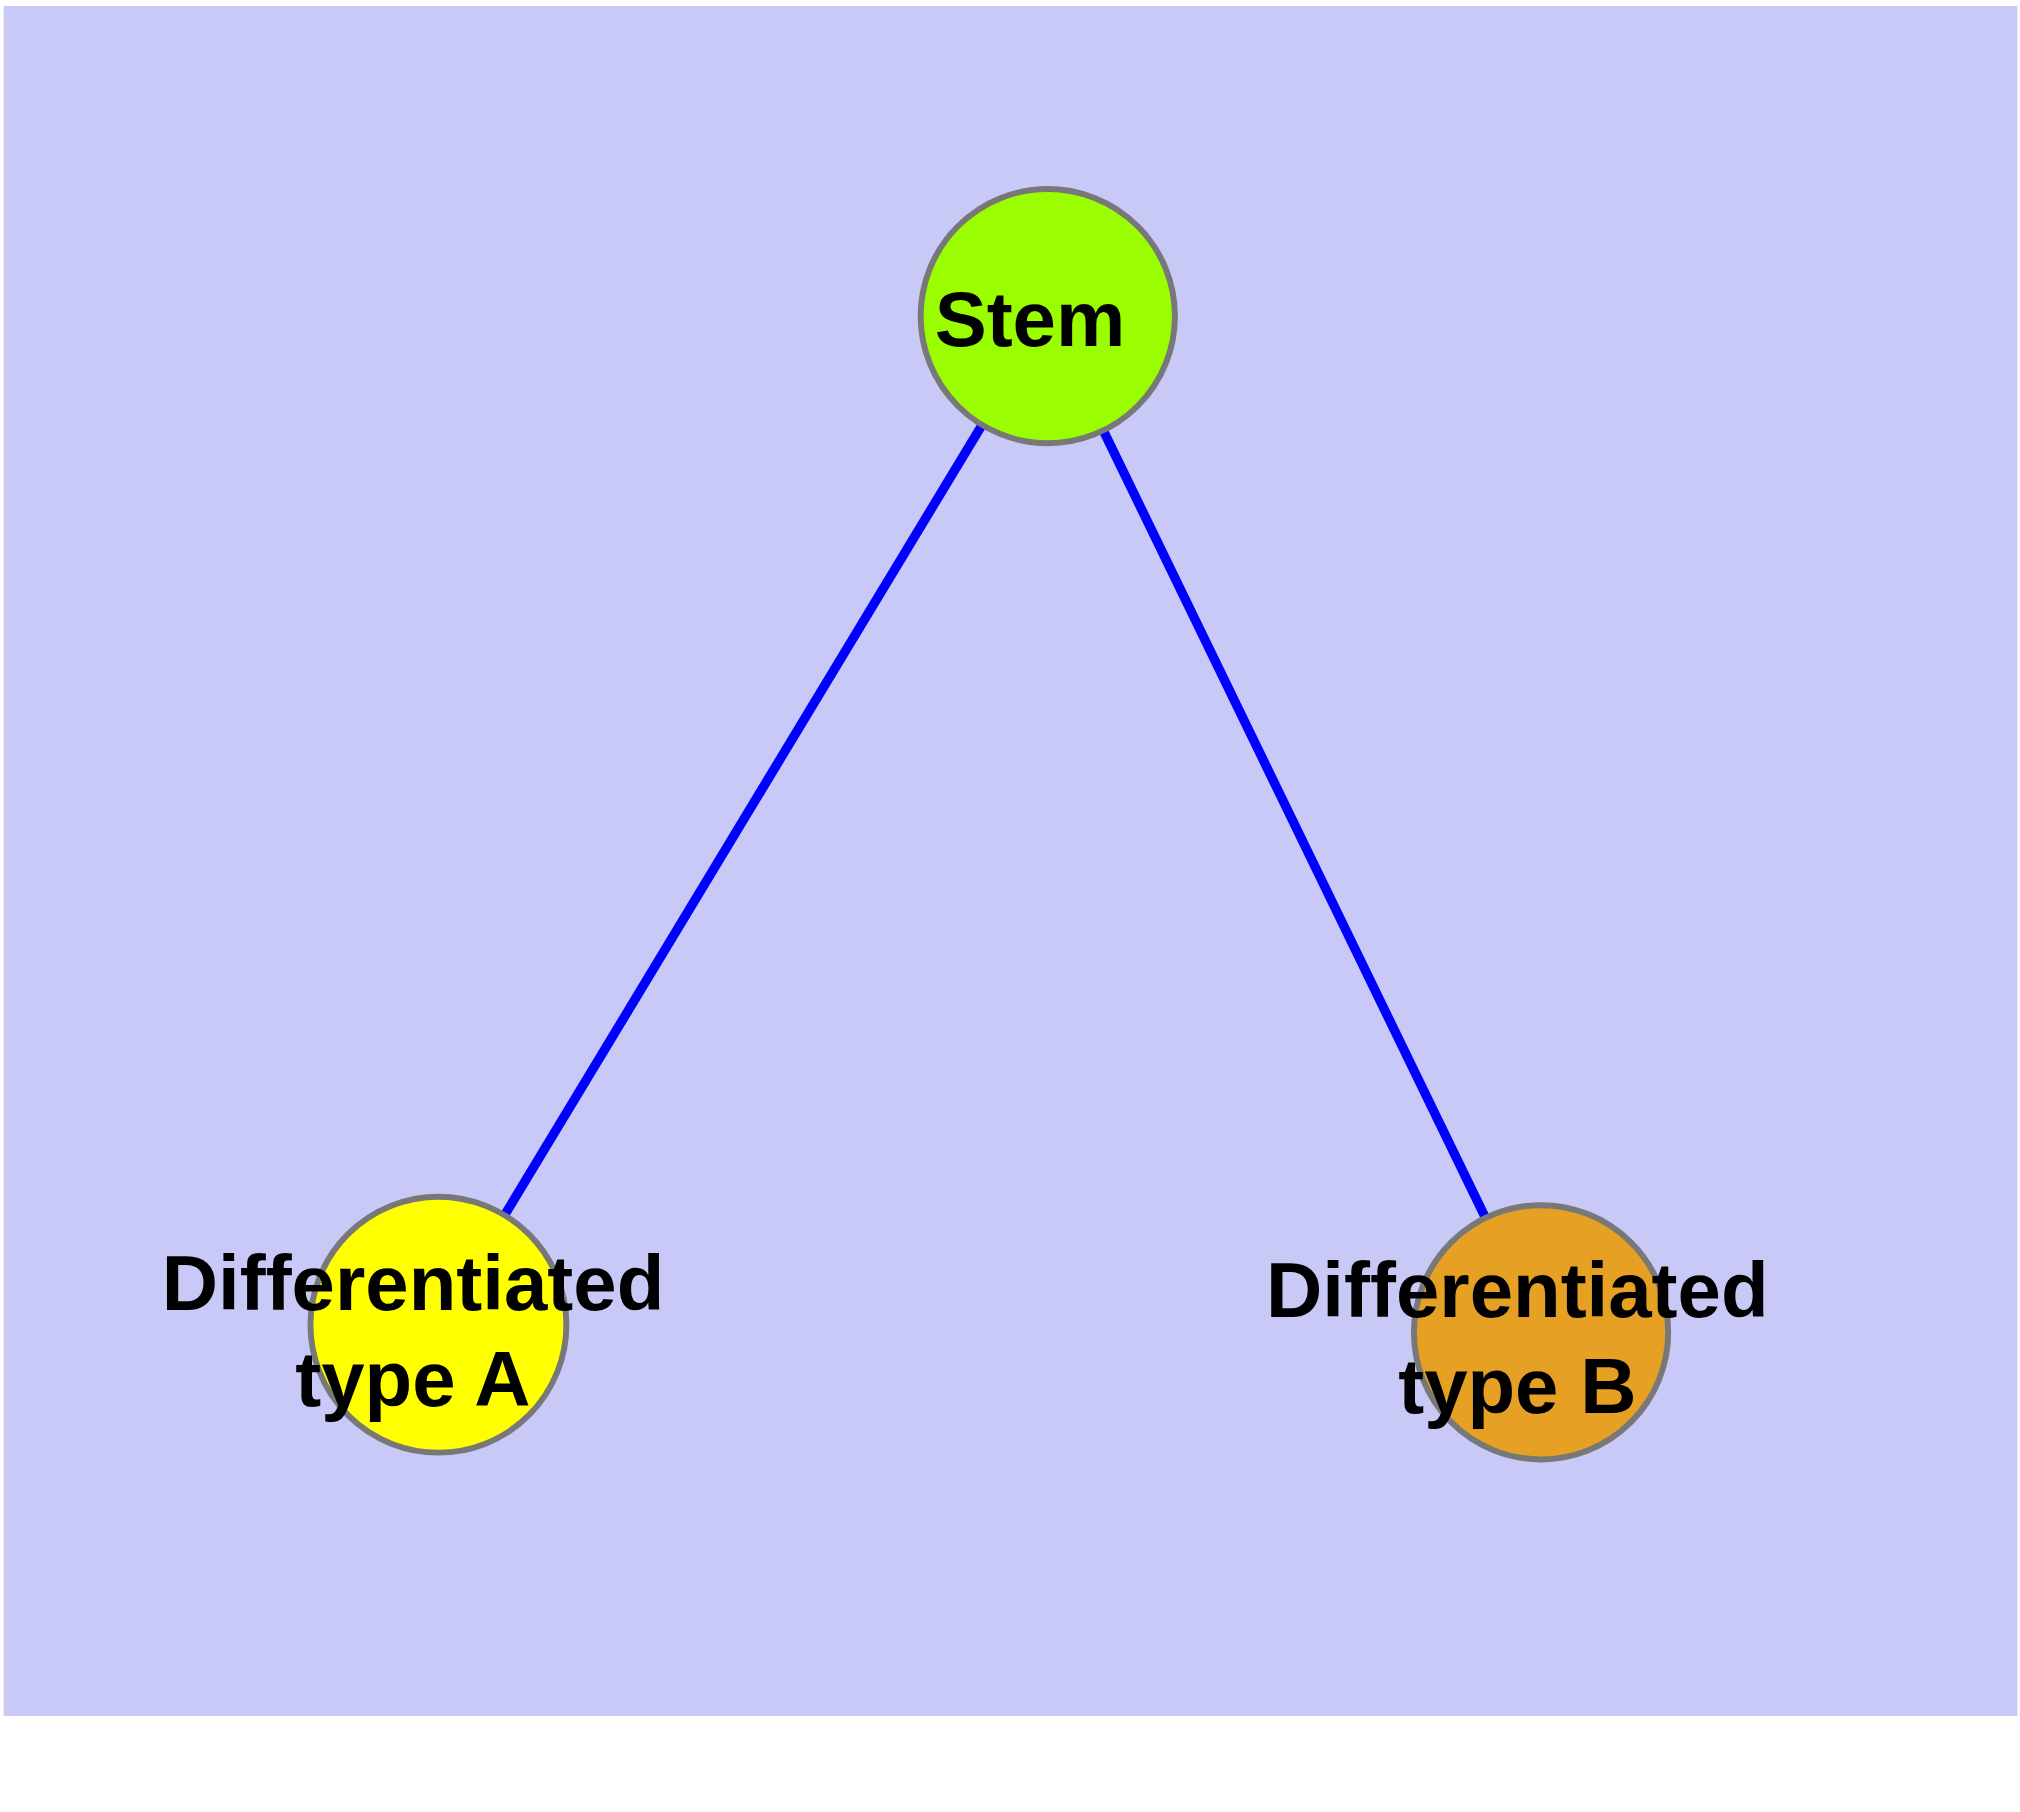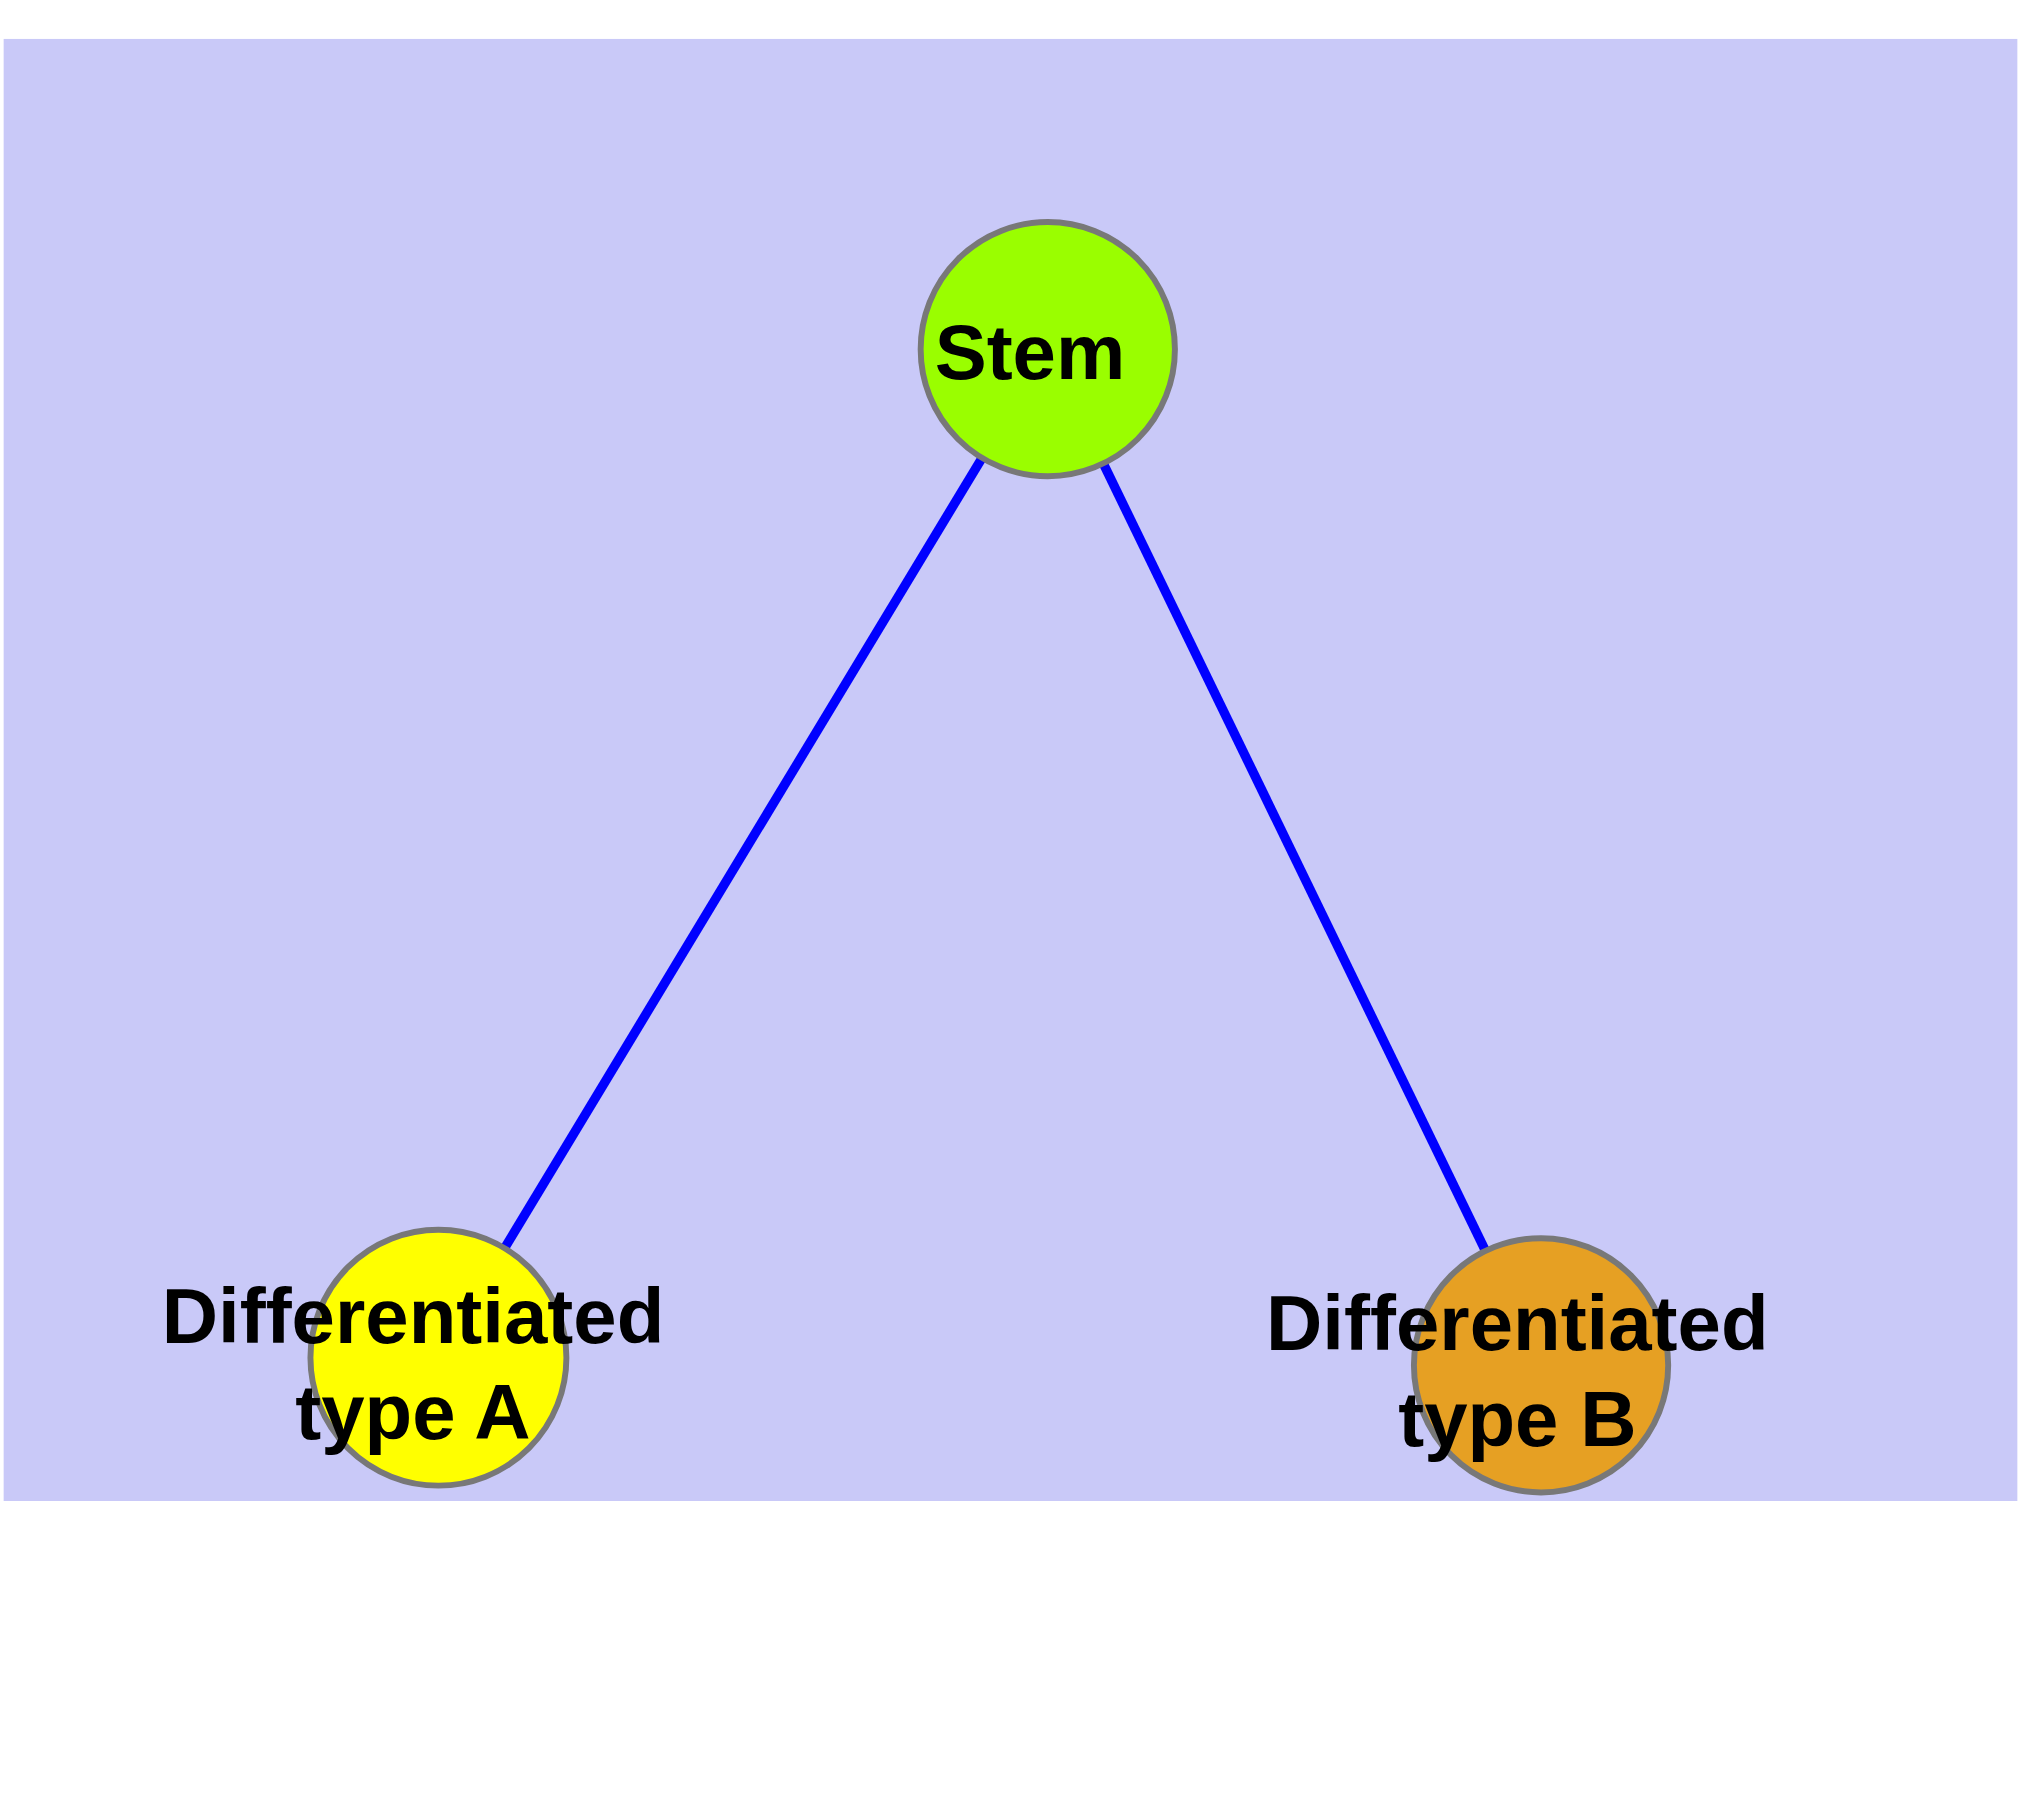--- a/index.html
+++ b/index.html
@@ -4,24 +4,23 @@
 <style>
   html, body {
     margin: 0;
     padding: 0;
     background: #ffffff;
     font-family: "Liberation Sans", sans-serif;
   }
   .canvas-wrap {
     position: relative;
     width: 2021px;
-    height: 1468px;
+    height: 1716px;
     background: #ffffff;
     overflow: hidden;
-    margin-top: 33px;
   }
   svg {
     position: absolute;
     top: 0;
     left: 0;
     display: block;
   }
   .node-label {
     font-family: "Liberation Sans", sans-serif;
     font-weight: bold;

